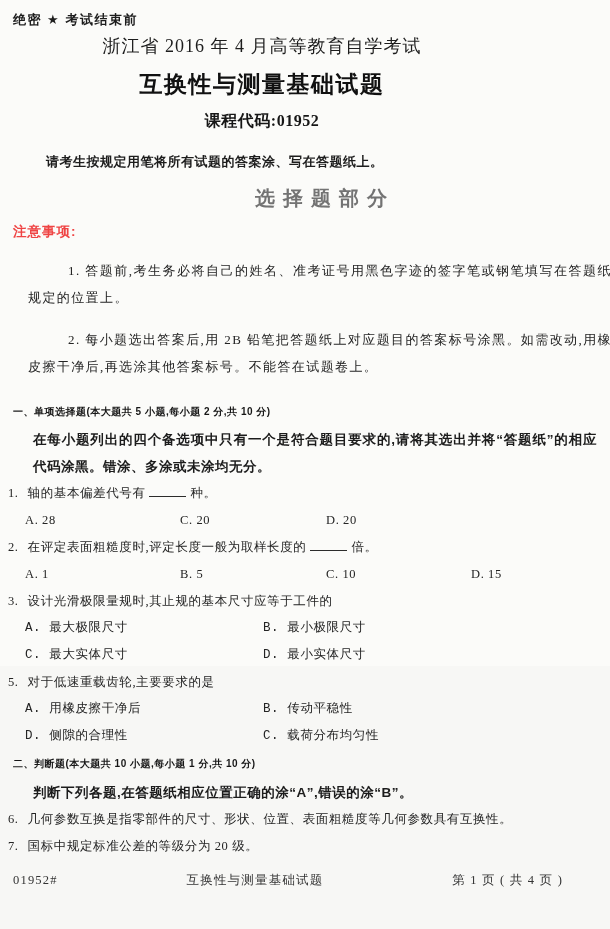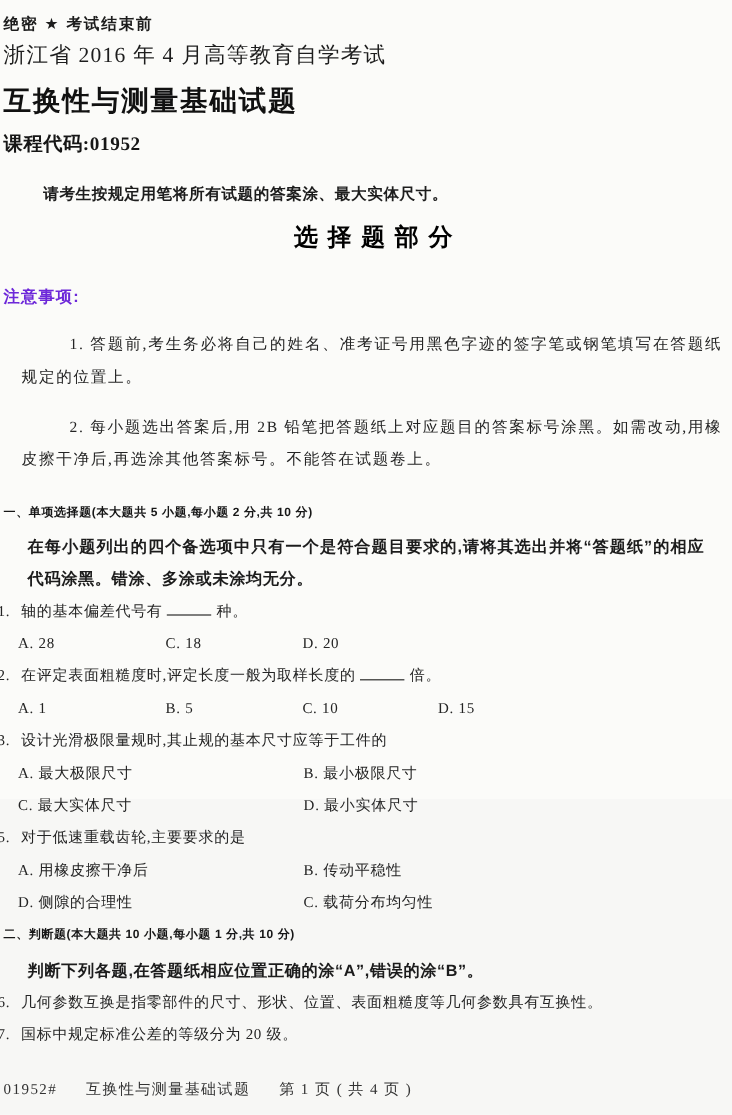--- a/index.html
+++ b/index.html
@@ -6,32 +6,32 @@
   body {
     width: 610px; height: 929px;
     background: #f7f7f5;
     font-family: "Liberation Serif", "DejaVu Serif", serif;
     color: #222;
     overflow: hidden;
   }
   .page {
     box-sizing: border-box;
     width: 610px; height: 666px;
-    padding: 12px 13px 0 3px;
+    padding: 12px 13px 0 13px;
     background: #fbfbf9;
   }
   
   .classification {
     font-family: "Liberation Sans", "DejaVu Sans", sans-serif;
     font-weight: bold;
     font-size: 13px; line-height: 16px;
     letter-spacing: 1.5px;
     color: #1d1d1d;
   }
-  .header-center { width: 498px; text-align: left; }
+  .header-center { width: 498px; text-align: center; }
   .session {
     margin-top: 6px;
     font-size: 18px; line-height: 24px;
     letter-spacing: 1px;
     color: #1d1d1d;
   }
   .exam-title {
     margin: 10px 0 0 0;
     font-family: "Liberation Sans", "DejaVu Sans", sans-serif;
     font-weight: bold;
@@ -57,30 +57,30 @@
     color: #1d1d1d;
   }
   .part-heading {
     margin-top: 14px;
     width: 584px; padding-left: 40px; box-sizing: border-box;
     text-align: center;
     font-family: "Liberation Sans", "DejaVu Sans", sans-serif;
     font-weight: bold;
     font-size: 20px; line-height: 24px;
     letter-spacing: 8px;
-    color: #000000;
+    color: #737373;
   }
   
   .notes-heading {
-    margin-top: 28px;
+    margin-top: 12px;
     font-family: "Liberation Sans", "DejaVu Sans", sans-serif;
     font-weight: bold;
     font-size: 13.5px; line-height: 20px;
     letter-spacing: 1px;
-    color: #6d28d9;
+    color: #ef4444;
   }
   .note {
     margin: 15px; width: 584px;
     text-indent: 40px;
     text-align: justify;
     font-size: 13px; line-height: 27px;
     letter-spacing: 1.4px;
     color: #242424;
   }
   
@@ -119,61 +119,61 @@
     margin: 0 4px;
     vertical-align: baseline;
   }
   .opts {
     display: grid;
     margin-left: 17px;
     font-size: 12.5px; line-height: 27px;
     letter-spacing: 0.6px;
     color: #242424;
   }
-  .opts.cols4 { grid-template-columns: 123px 114px 113px auto; }
-  .opts.cols2 { grid-template-columns: 238px auto; }
+  .opts.cols4 { grid-template-columns: 123px 114px 113px auto; gap: 32px; }
+  .opts.cols2 { grid-template-columns: 238px auto; font-family: Liberation Mono, monospace; }
   
   .footer {
-    margin-top: 24px; margin-right: 34px;
-    display: flex; justify-content: flex-start;
+    margin-top: 12px; margin-right: 34px;
+    display: flex; justify-content: space-between;
     gap: 24px;
     font-size: 12.5px; line-height: 17px;
     letter-spacing: 1.2px;
     color: #333;
   }
 </style>
 </head>
 <body>
 
 <div class="page">
 
   <div class="classification">绝密 ★ 考试结束前</div>
 
   <div class="header-center">
     <div class="session">浙江省 2016 年 4 月高等教育自学考试</div>
     <div class="exam-title">互换性与测量基础试题</div>
     <div class="course-code">课程代码:01952</div>
   </div>
 
-  <p class="notice">请考生按规定用笔将所有试题的答案涂、最大实体尺寸。</p>
+  <p class="notice">请考生按规定用笔将所有试题的答案涂、写在答题纸上。</p>
 
   <div class="part-heading">选择题部分</div>
 
   <div class="notes-heading">注意事项:</div>
   <p class="note">1. 答题前,考生务必将自己的姓名、准考证号用黑色字迹的签字笔或钢笔填写在答题纸规定的位置上。</p>
   <p class="note">2. 每小题选出答案后,用 2B 铅笔把答题纸上对应题目的答案标号涂黑。如需改动,用橡皮擦干净后,再选涂其他答案标号。不能答在试题卷上。</p>
 
   <div class="sec-heading first">一、单项选择题(本大题共 5 小题,每小题 2 分,共 10 分)</div>
   <p class="sec-instruction">在每小题列出的四个备选项中只有一个是符合题目要求的,请将其选出并将“答题纸”的相应代码涂黑。错涂、多涂或未涂均无分。</p>
 
   <div class="question">
     <div class="stem"><span class="qnum">1.</span><span>轴的基本偏差代号有</span><span class="blank"></span><span>种。</span></div>
     <div class="opts cols4">
       <span>A. 28</span>
-      <span>C. 18</span>
+      <span>C. 20</span>
       <span>D. 20</span>
     </div>
   </div>
 
   <div class="question">
     <div class="stem"><span class="qnum">2.</span><span>在评定表面粗糙度时,评定长度一般为取样长度的</span><span class="blank"></span><span>倍。</span></div>
     <div class="opts cols4">
       <span>A. 1</span>
       <span>B. 5</span>
       <span>C. 10</span>

